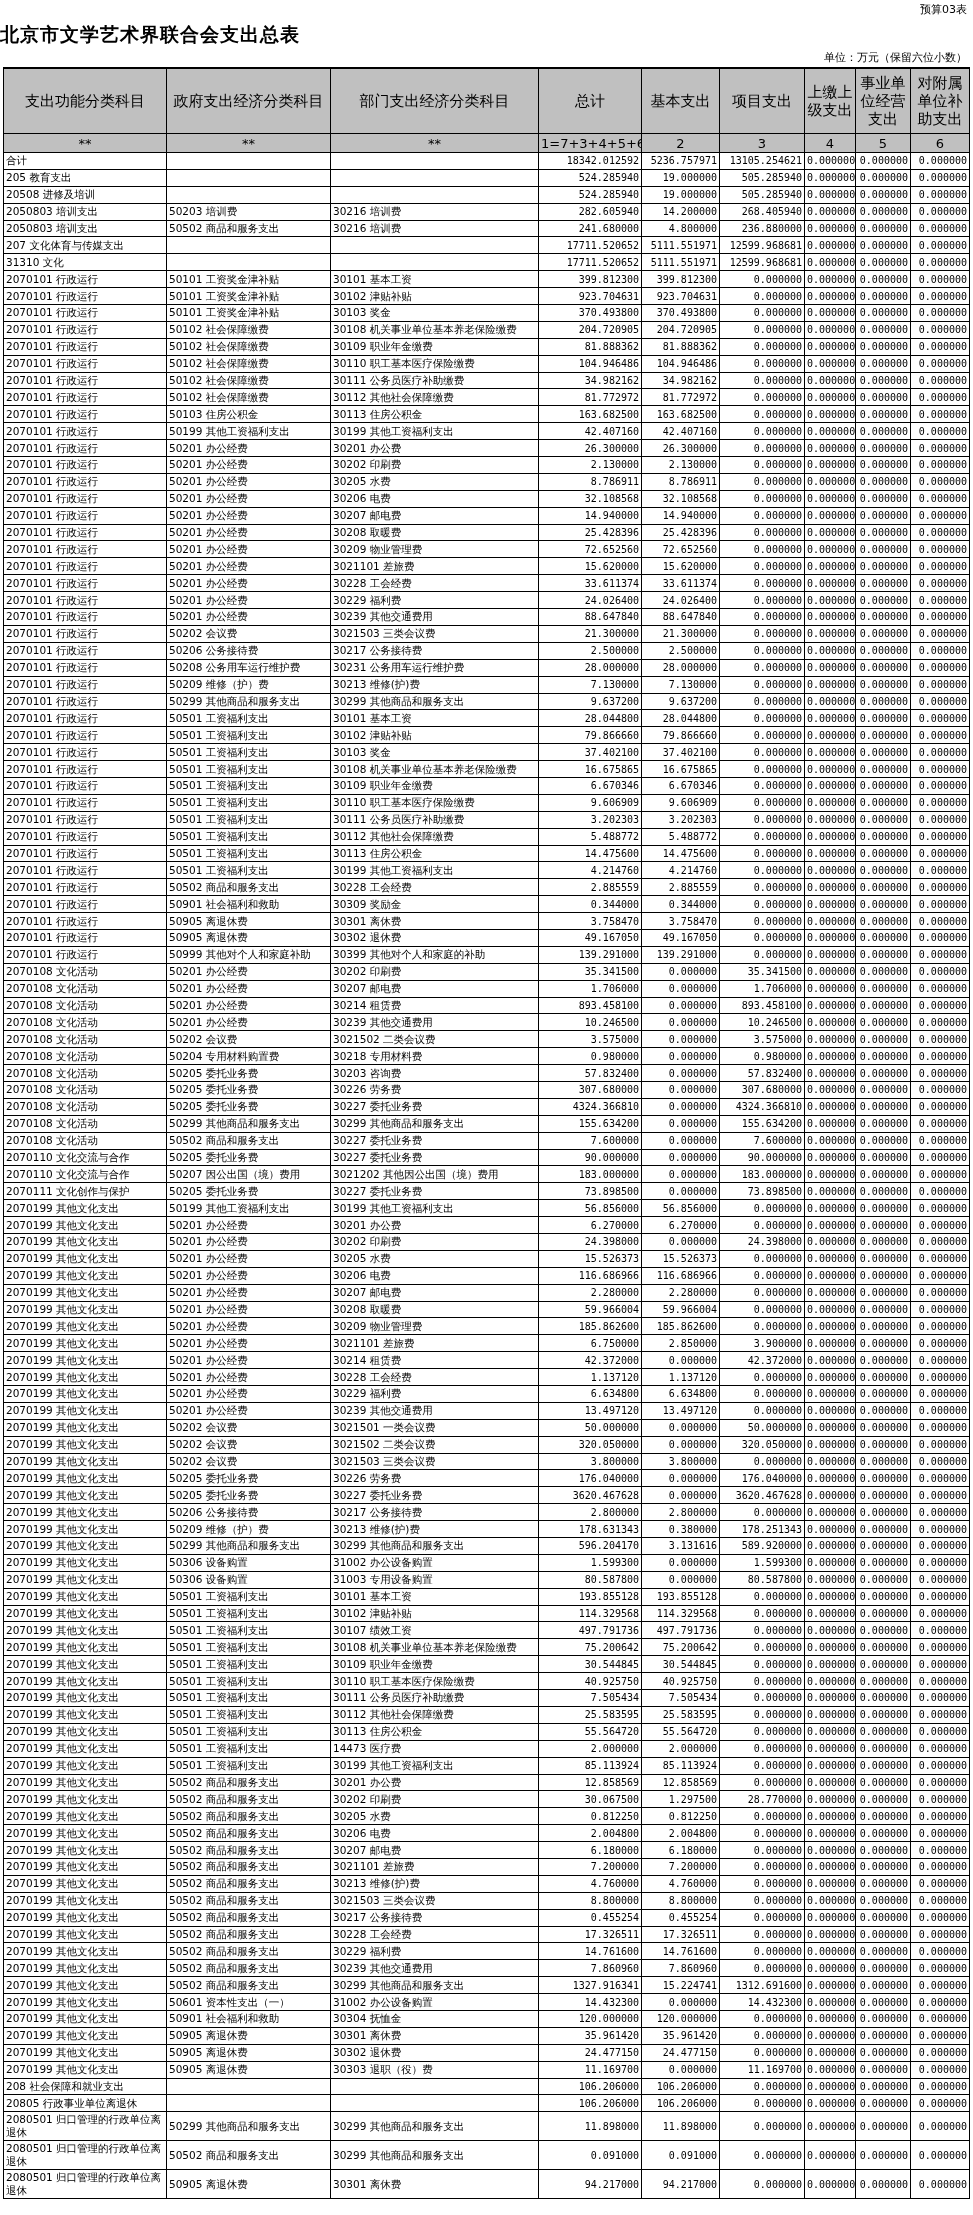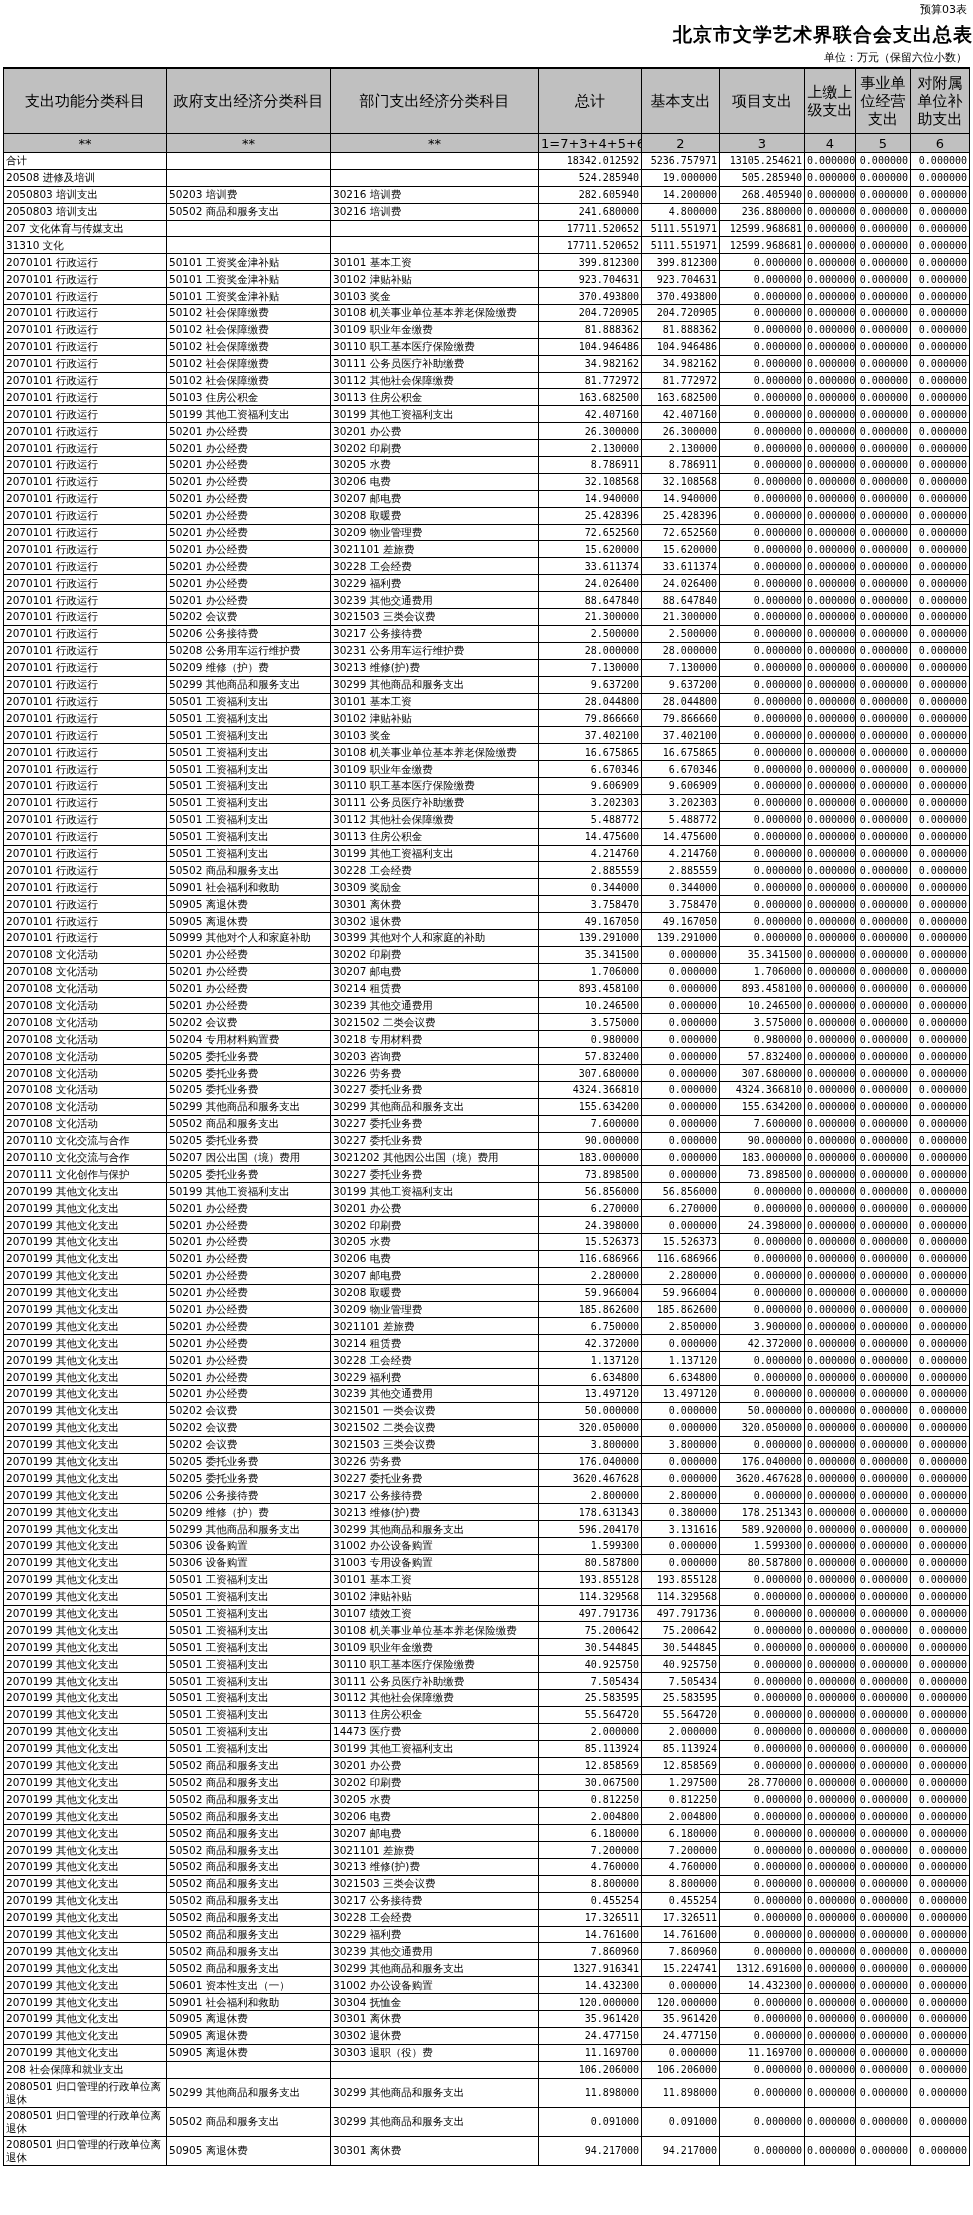--- a/index.html
+++ b/index.html
@@ -1,18 +1,18 @@
 <!DOCTYPE html>
 <html><head>
 <meta charset="utf-8">
 <style>
   html,body{margin:0;padding:0;background:#fff;}
   body{width:973px;height:2215px;position:relative;font-family:"DejaVu Sans","Liberation Sans",sans-serif;color:#000;overflow:hidden;}
   .form-no{position:absolute;right:6px;top:2px;font-size:11px;}
-  .title{position:absolute;left:0;right:0;top:22px;text-align:right;font-size:19px;font-weight:bold;letter-spacing:1px;}
+  .title{position:absolute;left:0;right:0;top:22px;text-align:left;font-size:19px;font-weight:bold;letter-spacing:1px;}
   .unit{position:absolute;right:6px;top:50px;font-size:11px;}
   table{position:absolute;left:3px;top:67px;border-collapse:collapse;table-layout:fixed;width:966px;font-size:10.5px;}
   td,th{border:1px solid #000;padding:0 2px;overflow:hidden;white-space:nowrap;}
   thead th{background:#c0c0c0;font-weight:normal;}
   thead tr.h1 th{height:64px;font-size:15px;border-top:2px solid #000;white-space:normal;line-height:18px;}
   thead tr.h2 th{height:18px;font-size:13px;}
   tbody td{height:15.9px;line-height:15px;}
   tbody tr.tall td{height:28px;line-height:13px;white-space:normal;}
   td.num{text-align:right;font-family:"DejaVu Sans Mono","Liberation Mono",monospace;font-size:10px;}
   td.txt{text-align:left;}
@@ -66,20 +66,31 @@
         <td class="txt"></td>
         <td class="txt"></td>
         <td class="num">18342.012592</td>
         <td class="num">5236.757971</td>
         <td class="num">13105.254621</td>
         <td class="num">0.000000</td>
         <td class="num">0.000000</td>
         <td class="num">0.000000</td>
       </tr>
       <tr>
+        <td class="txt">205 教育支出</td>
+        <td class="txt"></td>
+        <td class="txt"></td>
+        <td class="num">524.285940</td>
+        <td class="num">19.000000</td>
+        <td class="num">505.285940</td>
+        <td class="num">0.000000</td>
+        <td class="num">0.000000</td>
+        <td class="num">0.000000</td>
+      </tr>
+      <tr>
         <td class="txt">20508 进修及培训</td>
         <td class="txt"></td>
         <td class="txt"></td>
         <td class="num">524.285940</td>
         <td class="num">19.000000</td>
         <td class="num">505.285940</td>
         <td class="num">0.000000</td>
         <td class="num">0.000000</td>
         <td class="num">0.000000</td>
       </tr>
@@ -1308,20 +1319,31 @@
         <td class="txt">208 社会保障和就业支出</td>
         <td class="txt"></td>
         <td class="txt"></td>
         <td class="num">106.206000</td>
         <td class="num">106.206000</td>
         <td class="num">0.000000</td>
         <td class="num">0.000000</td>
         <td class="num">0.000000</td>
         <td class="num">0.000000</td>
       </tr>
+      <tr>
+        <td class="txt">20805 行政事业单位离退休</td>
+        <td class="txt"></td>
+        <td class="txt"></td>
+        <td class="num">106.206000</td>
+        <td class="num">106.206000</td>
+        <td class="num">0.000000</td>
+        <td class="num">0.000000</td>
+        <td class="num">0.000000</td>
+        <td class="num">0.000000</td>
+      </tr>
       <tr class="tall">
         <td class="txt">2080501 归口管理的行政单位离退休</td>
         <td class="txt">50299 其他商品和服务支出</td>
         <td class="txt">30299 其他商品和服务支出</td>
         <td class="num">11.898000</td>
         <td class="num">11.898000</td>
         <td class="num">0.000000</td>
         <td class="num">0.000000</td>
         <td class="num">0.000000</td>
         <td class="num">0.000000</td>

